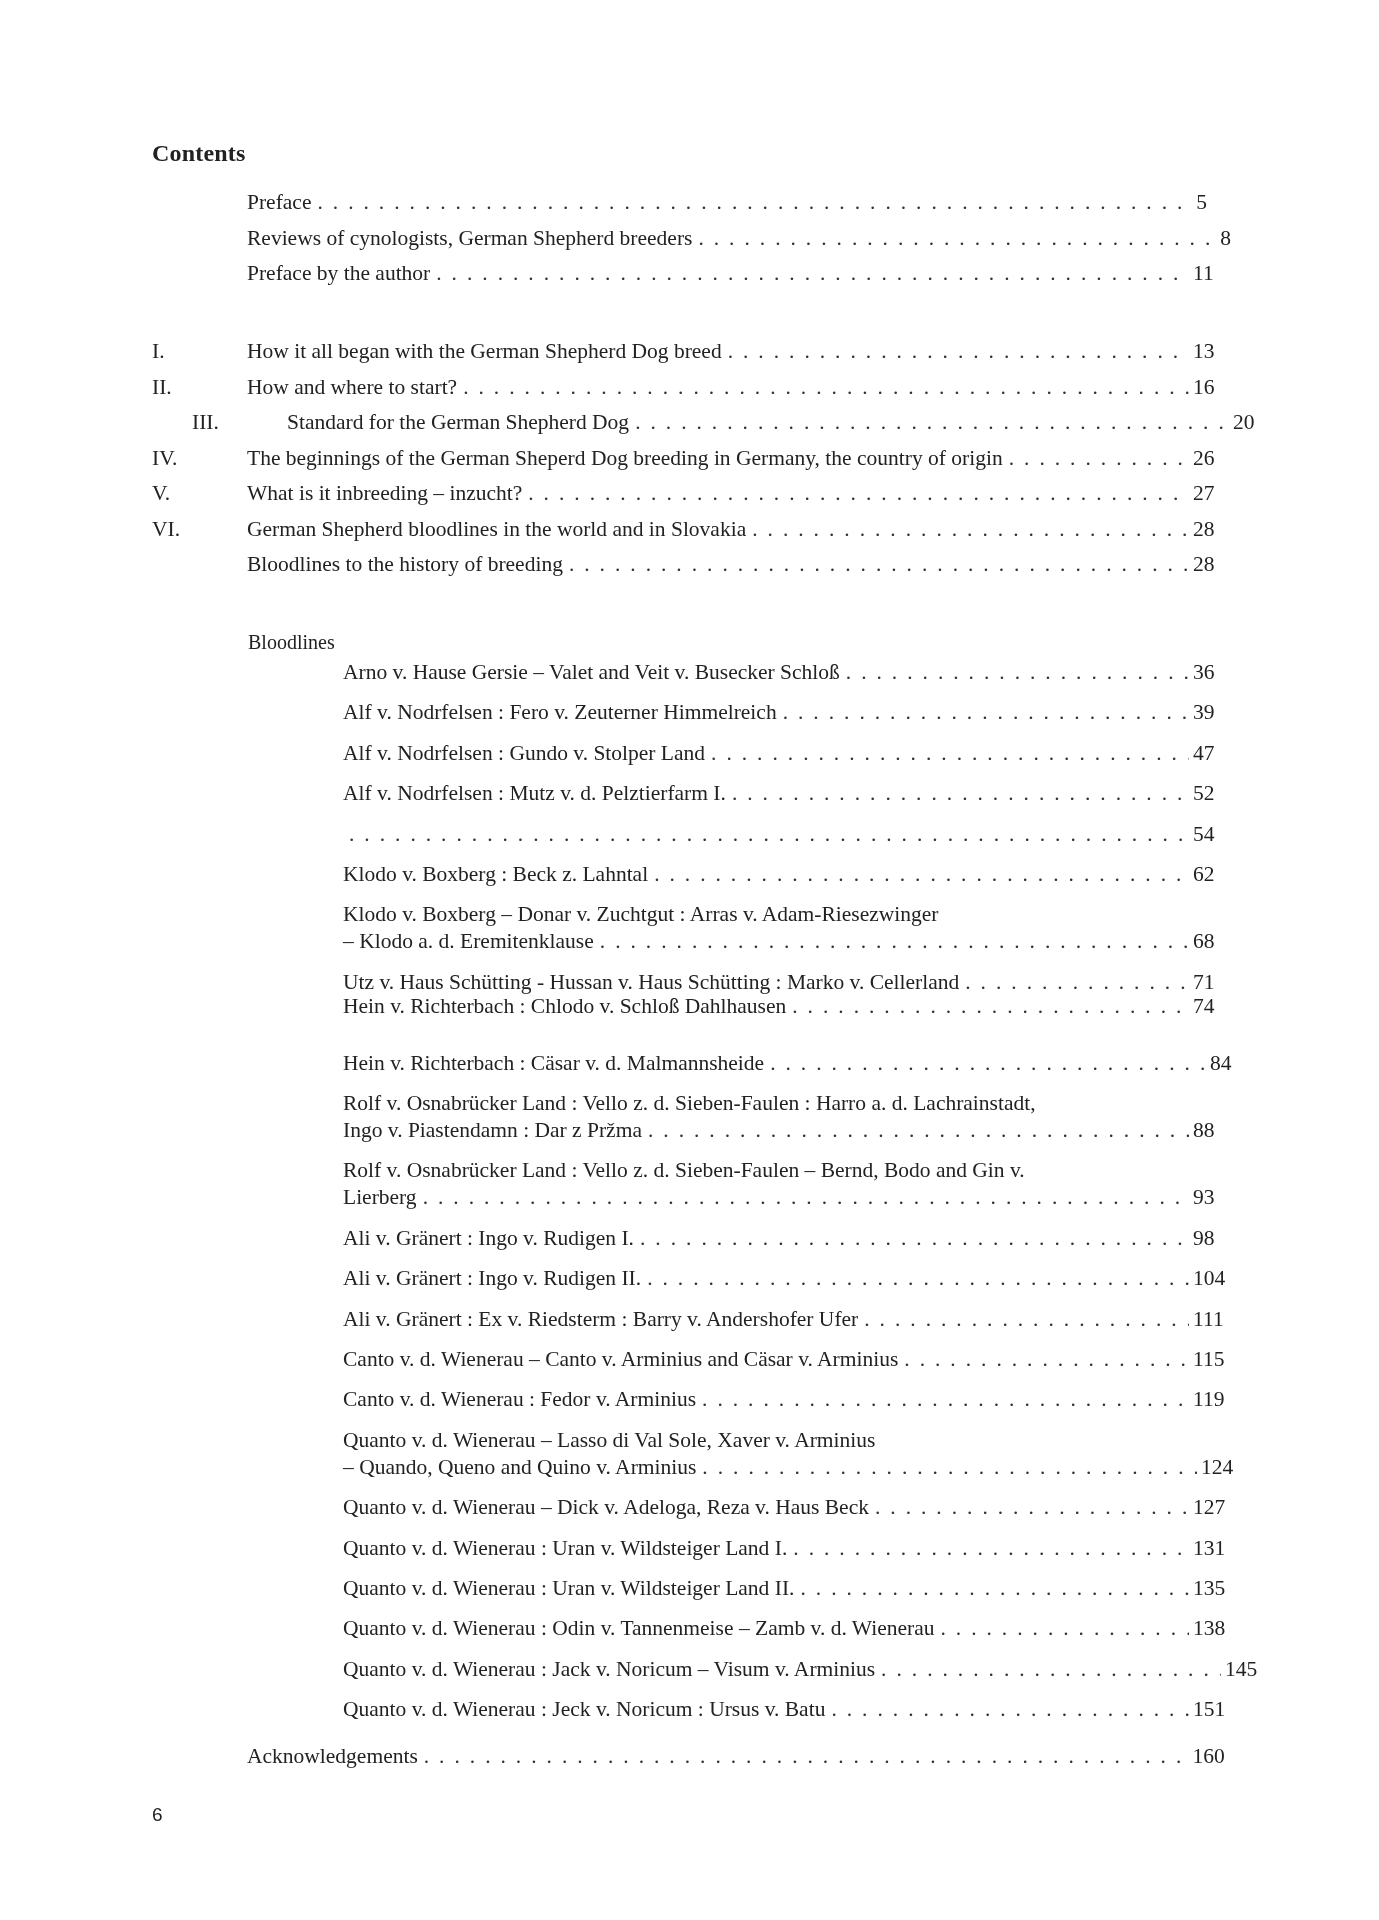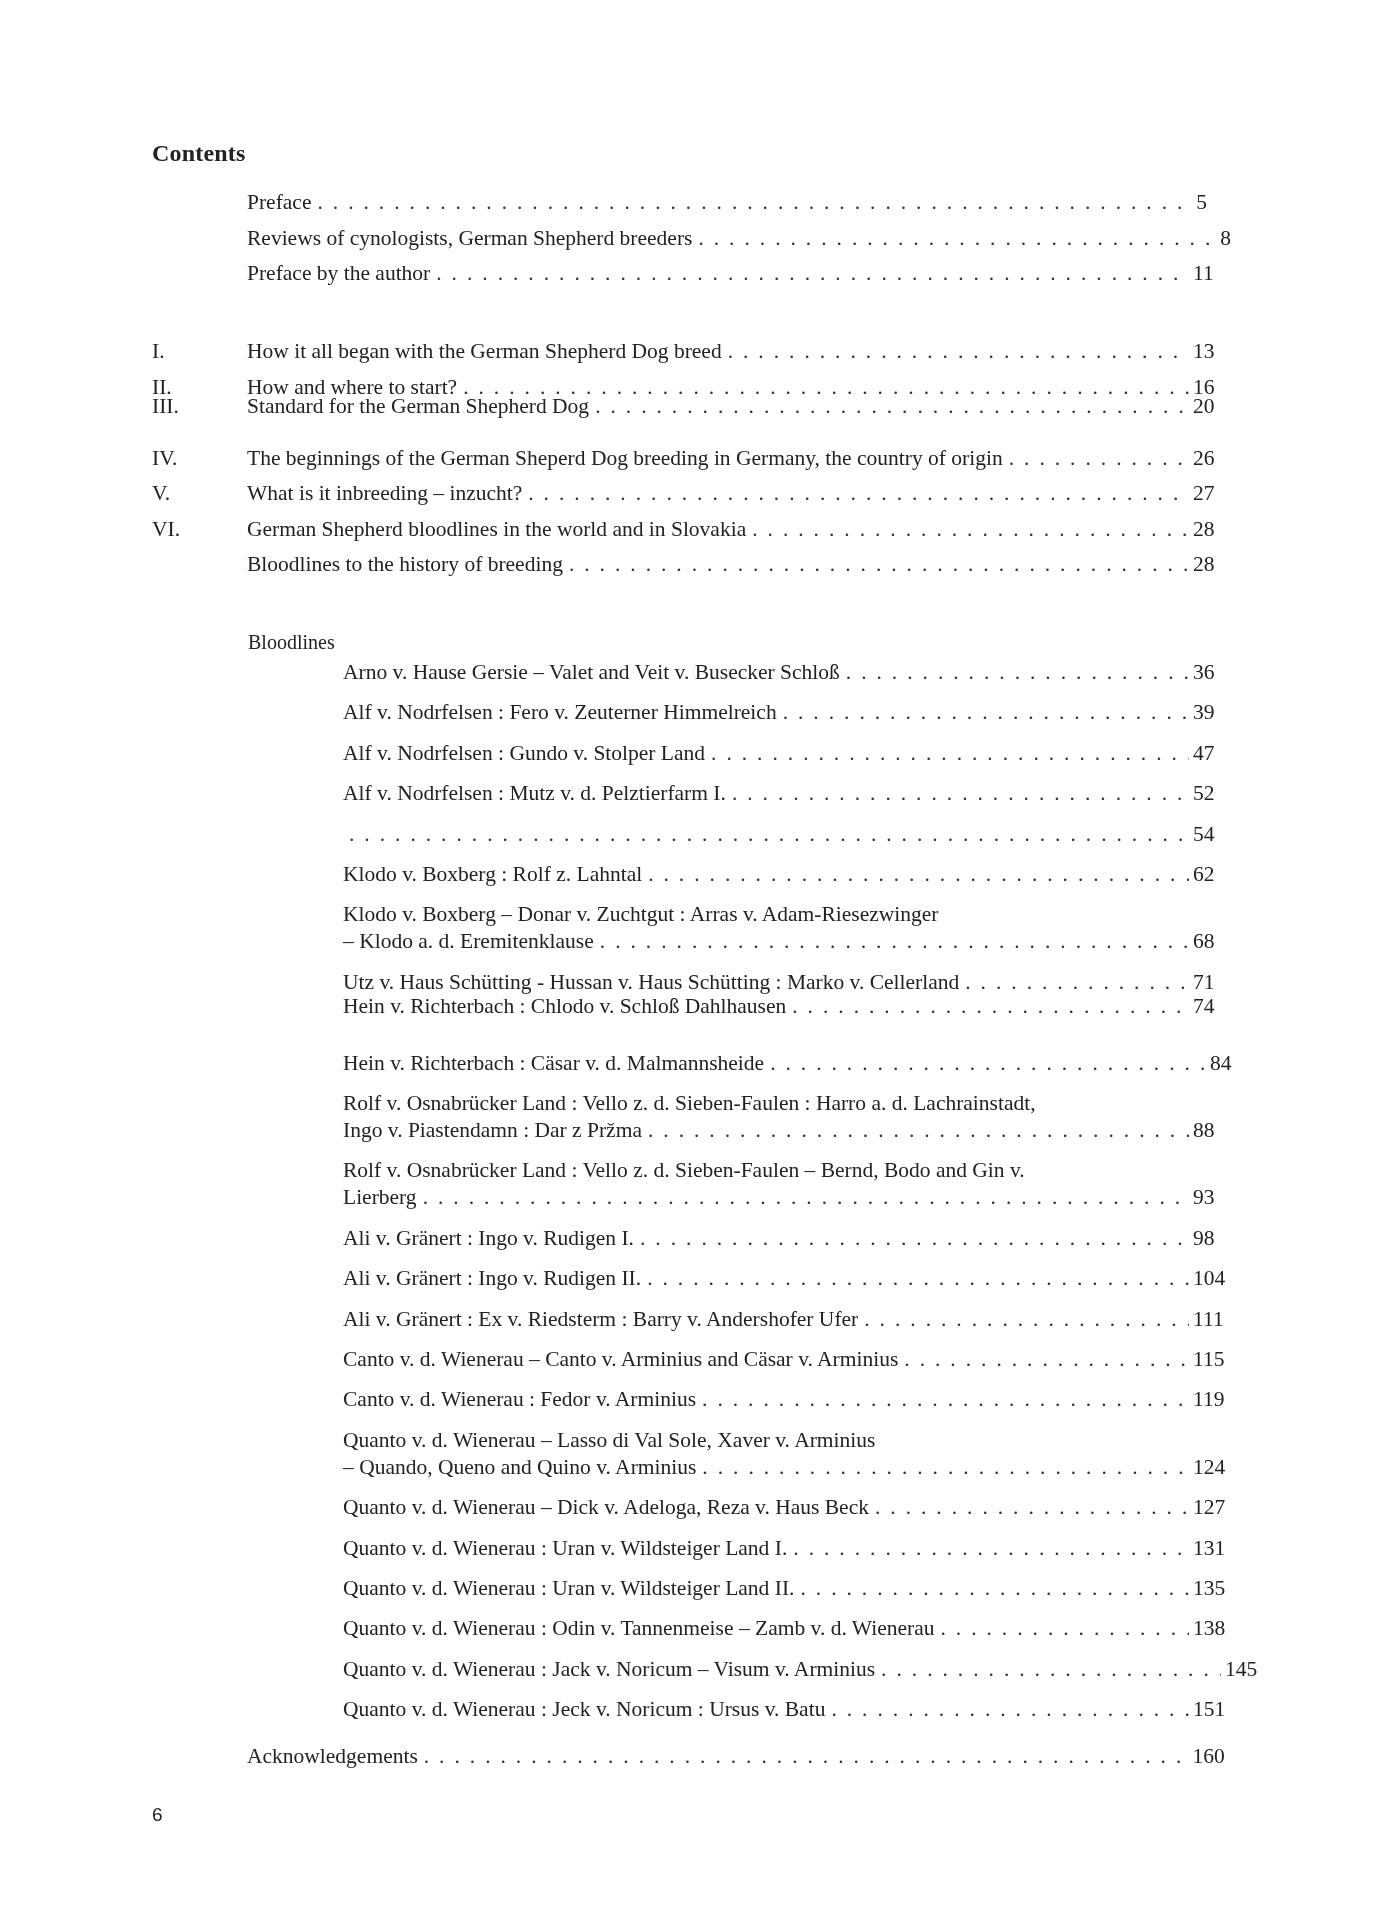--- a/index.html
+++ b/index.html
@@ -85,21 +85,21 @@
       </div>
     </div>
     <div class="row" style="top: 373px;">
       <span class="num">II.</span>
       <div class="entry lvl1">
         <span class="txt">How and where to start?</span>
         <span class="dots"></span>
         <span class="pg">16</span>
       </div>
     </div>
-    <div class="row" style="top: 392px;">
+    <div class="row" style="top: 408px; margin-left: 40px;">
       <span class="num">III.</span>
       <div class="entry lvl1">
         <span class="txt">Standard for the German Shepherd Dog</span>
         <span class="dots"></span>
         <span class="pg">20</span>
       </div>
     </div>
     <div class="row" style="top: 444px;">
       <span class="num">IV.</span>
       <div class="entry lvl1">
@@ -161,21 +161,21 @@
       </div>
     </div>
     <div class="row" style="top: 819.6px;">
       <div class="entry lvl2">
         <span class="dots"></span>
         <span class="pg">54</span>
       </div>
     </div>
     <div class="row" style="top: 860px;">
       <div class="entry lvl2">
-        <span class="txt">Klodo v. Boxberg : Rolf z. Lahntal</span>
+        <span class="txt">Klodo v. Boxberg : Beck z. Lahntal</span>
         <span class="dots"></span>
         <span class="pg">62</span>
       </div>
     </div>
     <div class="row" style="top: 900.4px; height: 56px;">
       <div class="multi lvl2" style="position: absolute; top: 0px; height: 56px;">
         <span class="first">Klodo v. Boxberg – Donar v. Zuchtgut : Arras v. Adam-Riesezwinger</span>
         <div class="entry">
           <span class="txt">– Klodo a. d. Eremitenklause</span>
           <span class="dots"></span>
@@ -252,21 +252,21 @@
         <span class="pg">115</span>
       </div>
     </div>
     <div class="row" style="top: 1385.4px;">
       <div class="entry lvl2">
         <span class="txt">Canto v. d. Wienerau : Fedor v. Arminius</span>
         <span class="dots"></span>
         <span class="pg">119</span>
       </div>
     </div>
-    <div class="row" style="top: 1425.8px; height: 56px;">
+    <div class="row" style="top: 1425.8px; height: 56px; padding-left: 8px;">
       <div class="multi lvl2" style="position: absolute; top: 0px; height: 56px;">
         <span class="first">Quanto v. d. Wienerau – Lasso di Val Sole, Xaver v. Arminius</span>
         <div class="entry">
           <span class="txt">– Quando, Queno and Quino v. Arminius</span>
           <span class="dots"></span>
           <span class="pg">124</span>
         </div>
       </div>
     </div>
     <div class="row" style="top: 1493.2px;">

